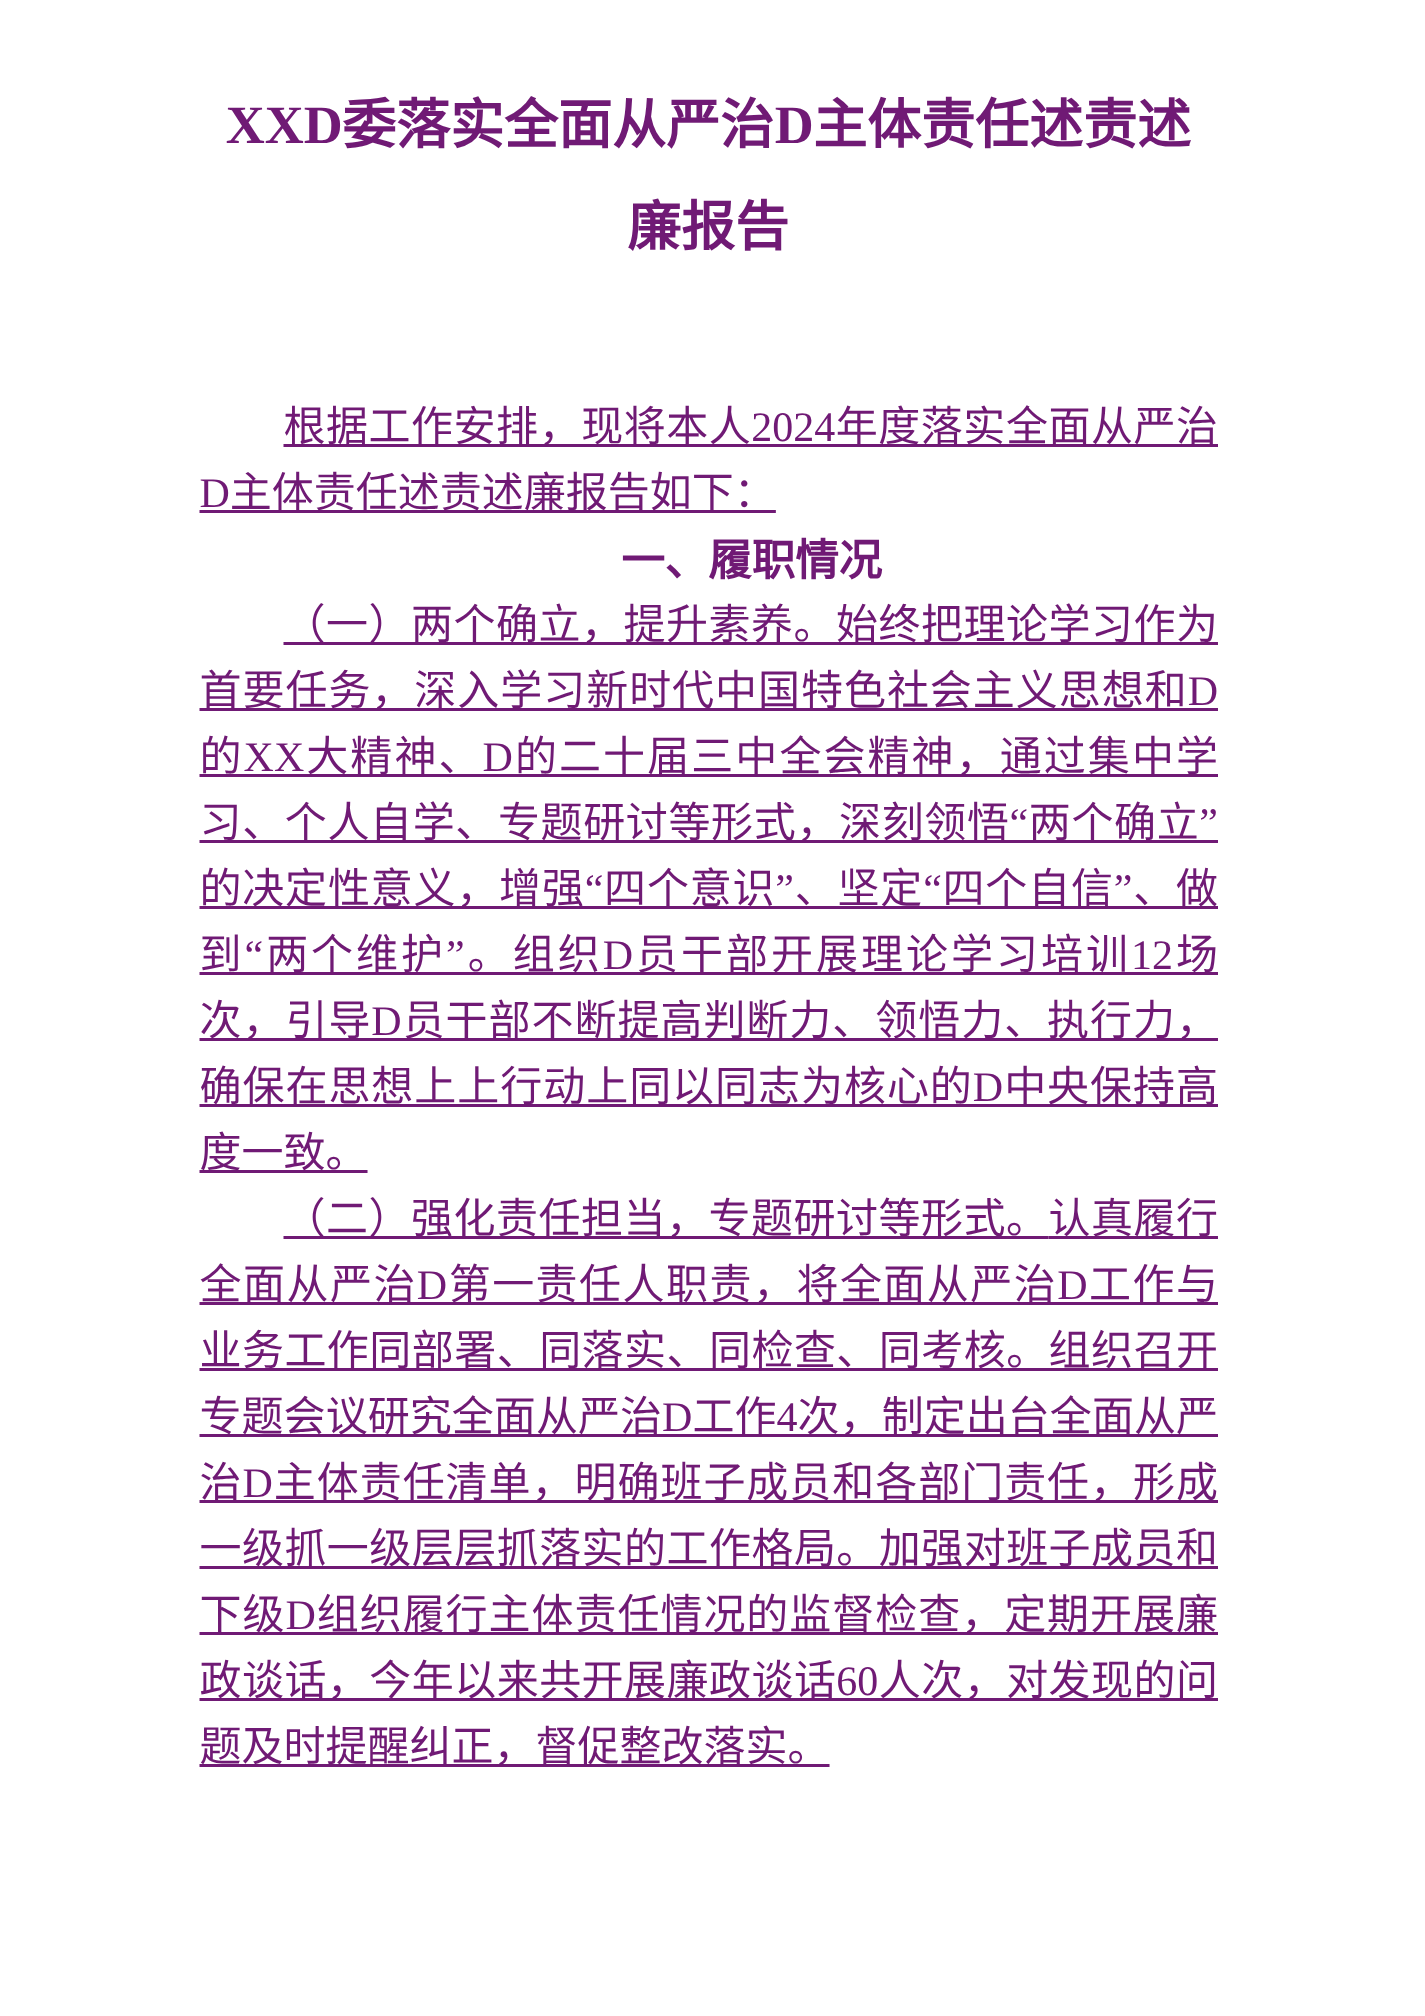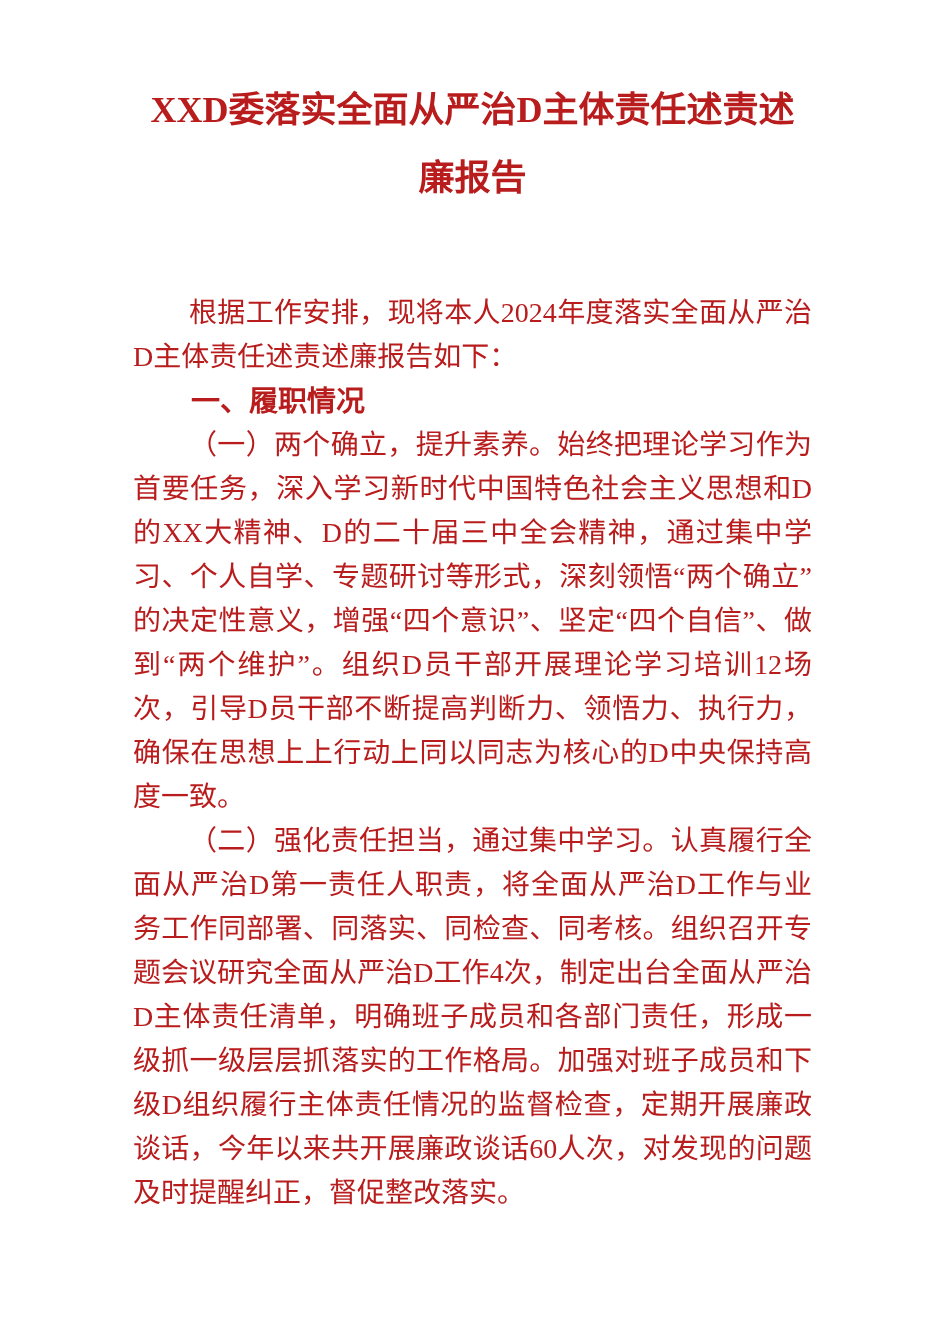--- a/index.html
+++ b/index.html
@@ -6,59 +6,60 @@
     margin: 0;
     padding: 0;
     background: #ffffff;
   }
   .page {
     position: relative;
     width: 950px;
     height: 1344px;
     background: #ffffff;
     box-sizing: border-box;
-    padding: 76px 138px 0 133px;
-    color: #b91c1c;
+    padding: 49px 138px 0 133px;
+    color: #701a75;
     font-family: "Liberation Serif", "DejaVu Serif", serif;
     overflow: hidden;
   }
   .doc-title {
     margin: 0 0 79px 0;
     font-size: 36px;
     line-height: 68px;
     font-weight: bold;
     text-align: center;
     font-family: "Liberation Serif", "DejaVu Serif", serif;
   }
   .body-para {
     margin: 0;
     font-size: 28px;
     line-height: 44px;
     text-align: justify;
     text-indent: 2em;
     font-family: "Liberation Serif", "DejaVu Serif", serif;
+    text-decoration: underline;
   }
   .section-heading {
     margin: 0;
     font-size: 29px;
     line-height: 44px;
     font-weight: bold;
     text-indent: 2em;
-    text-align: left;
+    text-align: center;
     font-family: "Liberation Sans", "DejaVu Sans", sans-serif;
   }
 </style>
 </head>
 <body>
 
 <div class="page">
 
   <h1 class="doc-title">XXD委落实全面从严治D主体责任述责述廉报告</h1>
 
   <p class="body-para">根据工作安排，现将本人2024年度落实全面从严治D主体责任述责述廉报告如下：</p>
 
   <h2 class="section-heading">一、履职情况</h2>
 
   <p class="body-para"><span>（一）两个确立，提升素养。</span><span>始终把理论学习作为首要任务，深入学习新时代中国特色社会主义思想和D的XX大精神、D的二十届三中全会精神，通过集中学习、个人自学、专题研讨等形式，深刻领悟“两个确立”的决定性意义，增强“四个意识”、坚定“四个自信”、做到“两个维护”。组织D员干部开展理论学习培训12场次，引导D员干部不断提高判断力、领悟力、执行力，确保在思想上上行动上同以同志为核心的D中央保持高度一致。</span></p>
 
-  <p class="body-para"><span>（二）强化责任担当，通过集中学习。</span><span>认真履行全面从严治D第一责任人职责，将全面从严治D工作与业务工作同部署、同落实、同检查、同考核。组织召开专题会议研究全面从严治D工作4次，制定出台全面从严治D主体责任清单，明确班子成员和各部门责任，形成一级抓一级层层抓落实的工作格局。加强对班子成员和下级D组织履行主体责任情况的监督检查，定期开展廉政谈话，今年以来共开展廉政谈话60人次，对发现的问题及时提醒纠正，督促整改落实。</span></p>
+  <p class="body-para"><span>（二）强化责任担当，专题研讨等形式。</span><span>认真履行全面从严治D第一责任人职责，将全面从严治D工作与业务工作同部署、同落实、同检查、同考核。组织召开专题会议研究全面从严治D工作4次，制定出台全面从严治D主体责任清单，明确班子成员和各部门责任，形成一级抓一级层层抓落实的工作格局。加强对班子成员和下级D组织履行主体责任情况的监督检查，定期开展廉政谈话，今年以来共开展廉政谈话60人次，对发现的问题及时提醒纠正，督促整改落实。</span></p>
 
 </div>
 
 </body></html>

